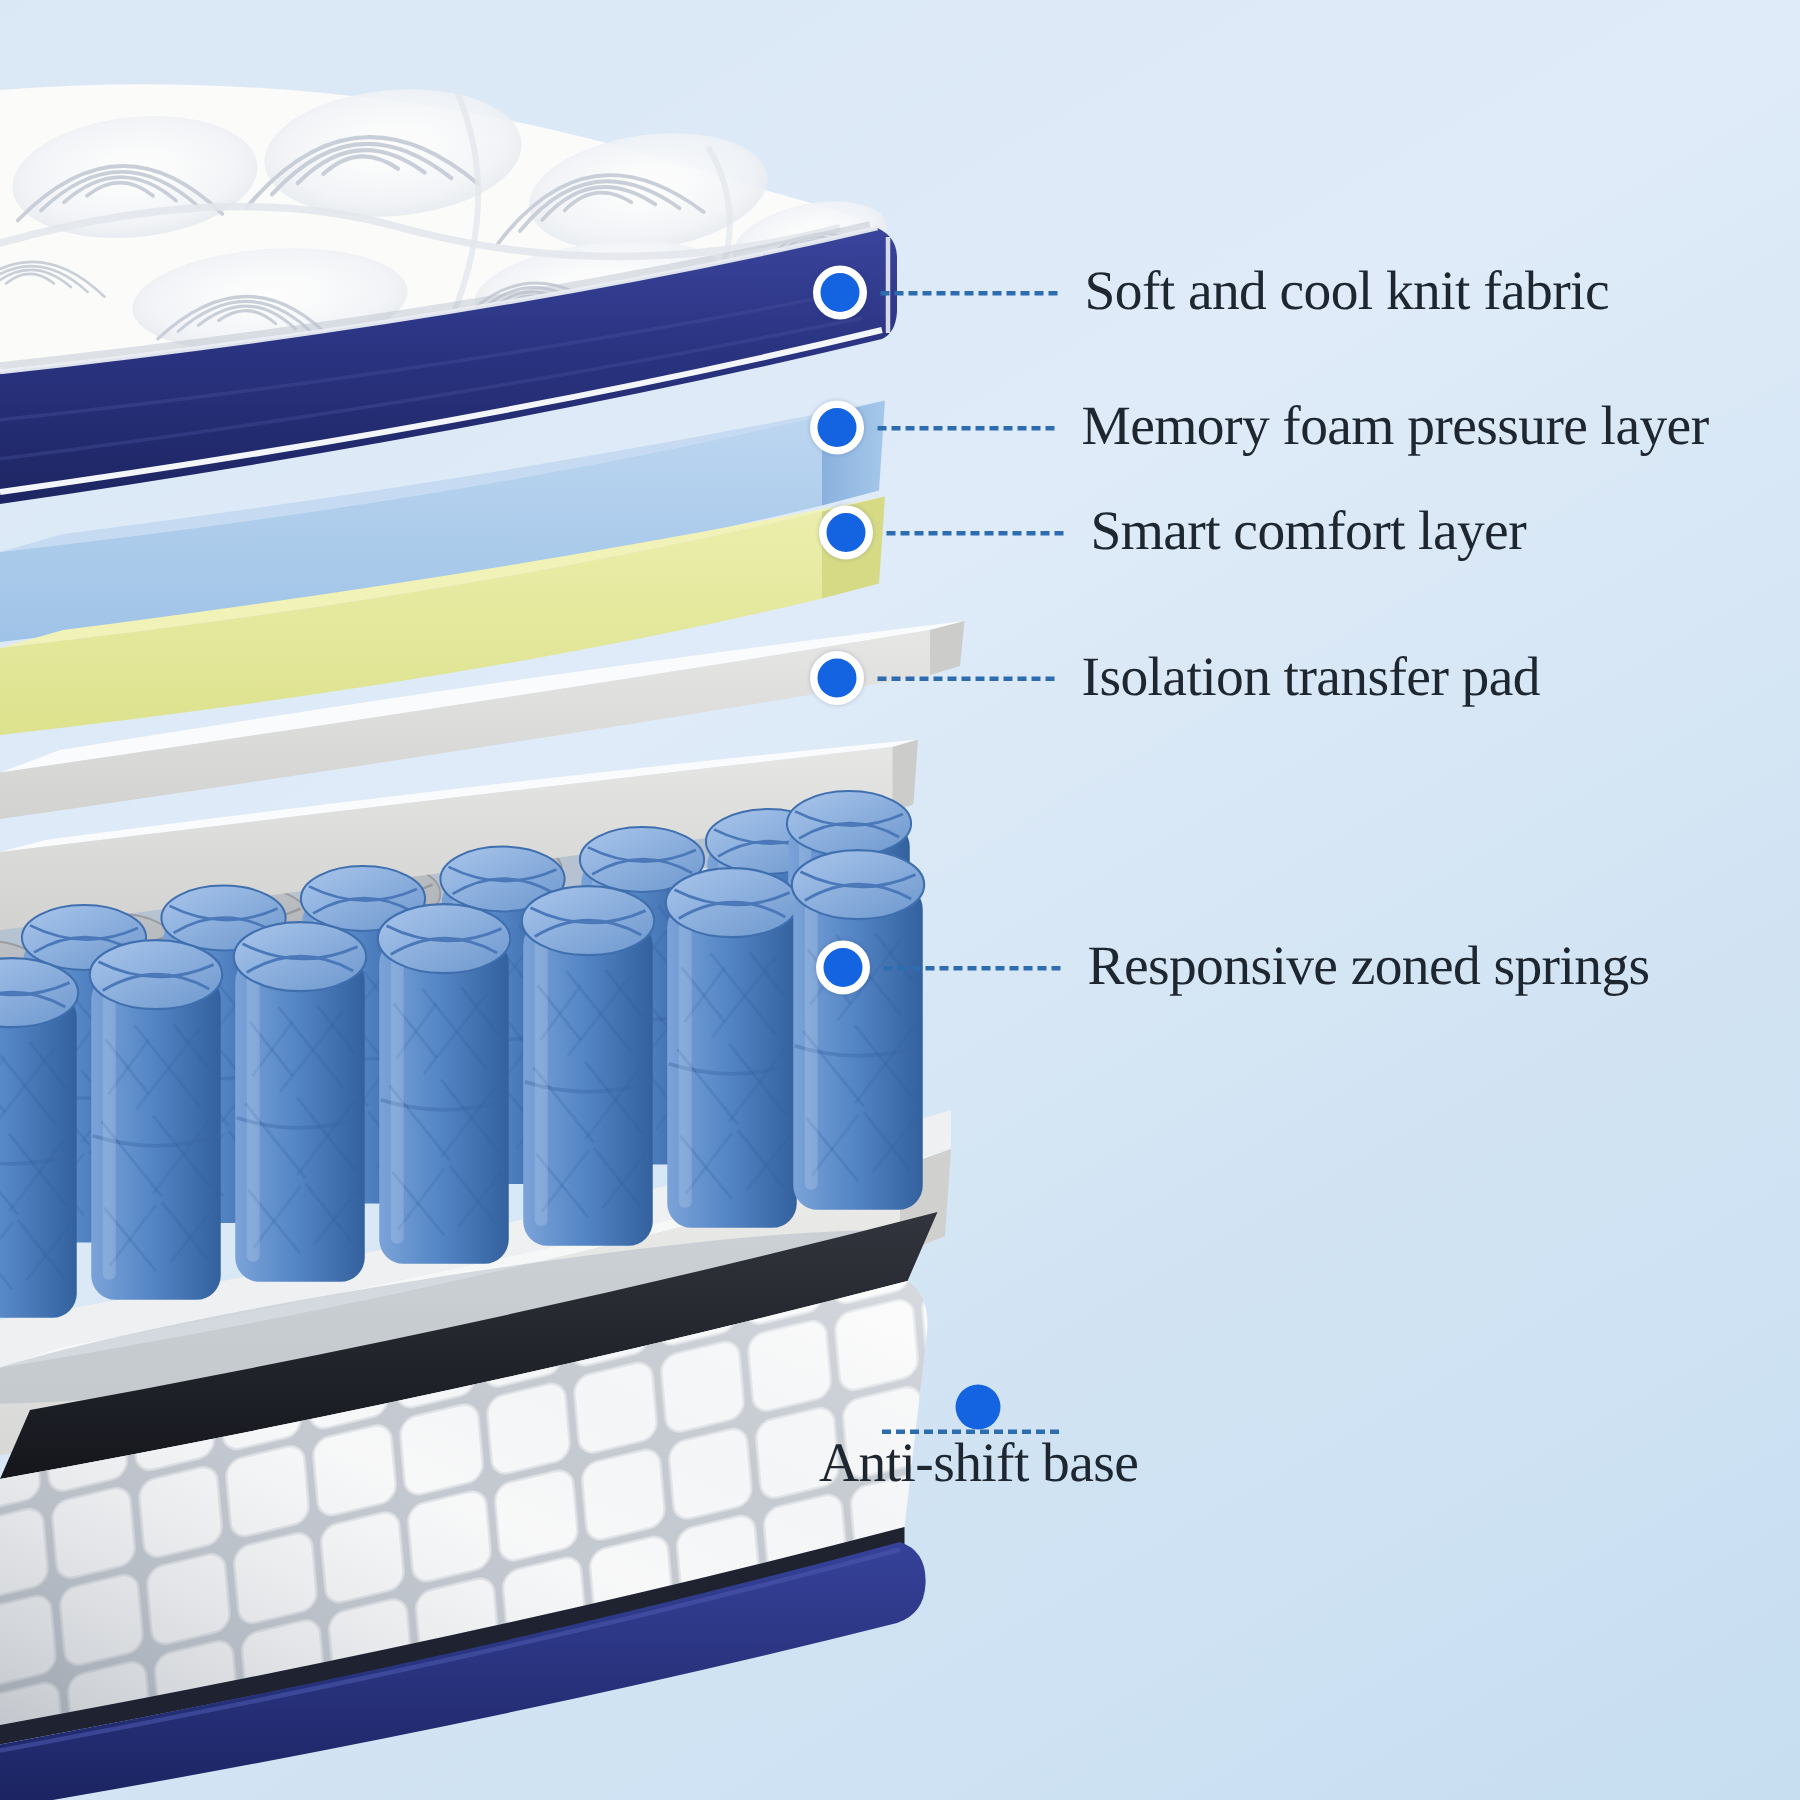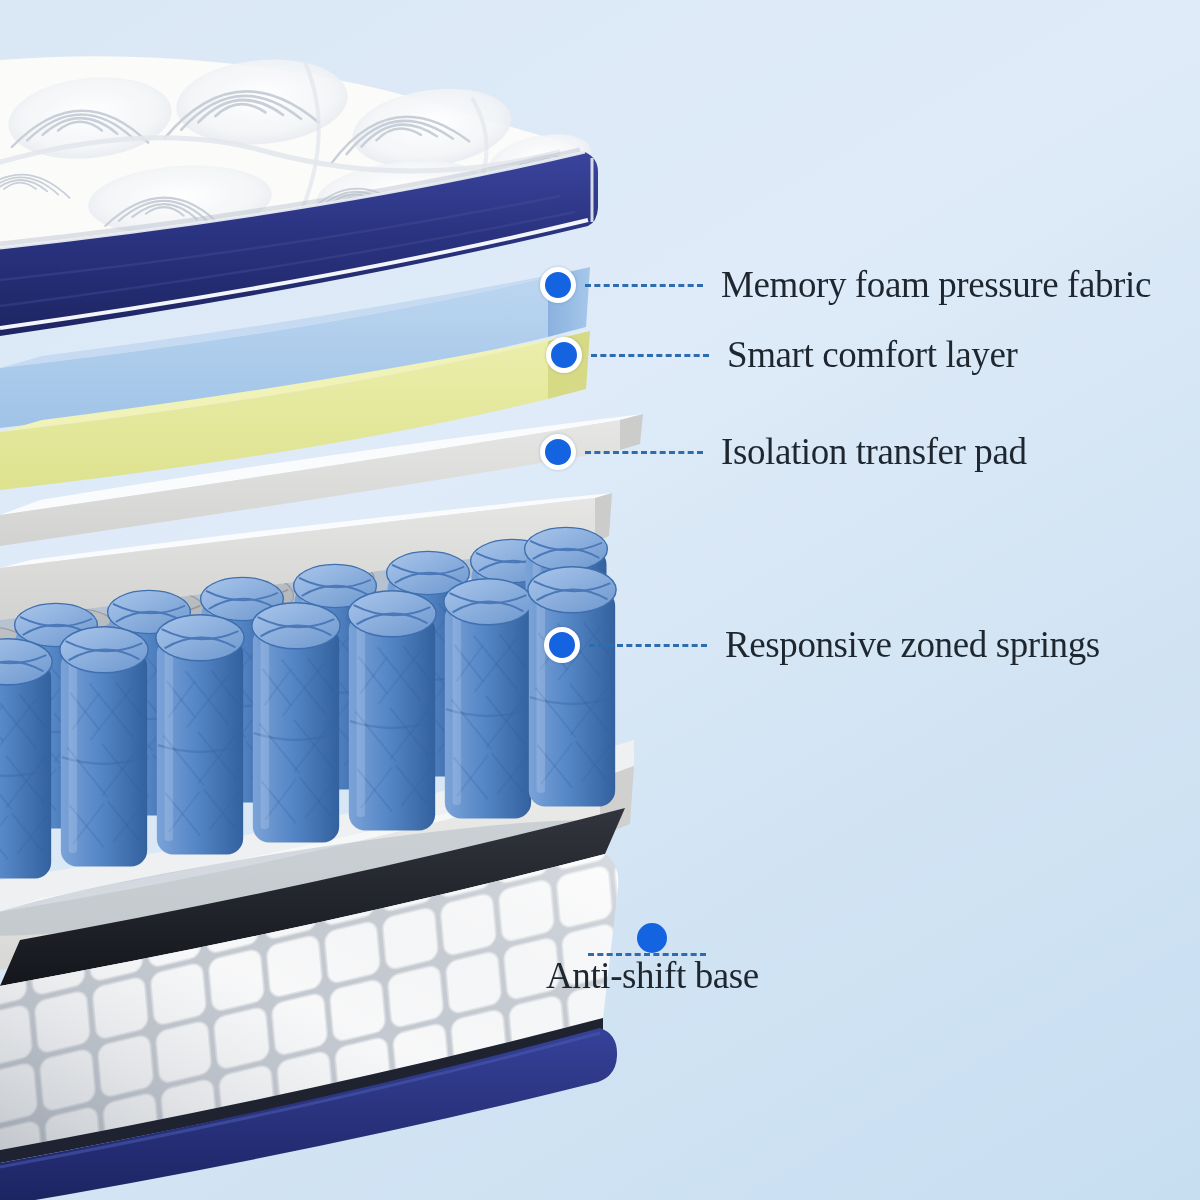--- a/index.html
+++ b/index.html
@@ -232,25 +232,30 @@
   <g>
     <path d="M0,986 Q320,928 605,854 L625,808 Q340,882 20,940 Z" fill="url(#gBlackTop)"></path>
     <path d="M0,986 Q320,928 605,854 Q620,864 618,888 L603,1018 Q320,1092 0,1150 Z" fill="url(#quiltGrid)"></path>
     <path d="M0,986 Q320,928 605,854 Q620,864 618,888 L603,1018 Q320,1092 0,1150 Z" fill="url(#gQuiltShade)"></path>
     <path d="M0,1150 Q320,1092 603,1018 L603,1032 Q320,1104 0,1163 Z" fill="#0f1220" opacity=".92"></path>
     <path d="M0,1163 Q320,1104 600,1028 Q618,1034 617,1056 Q616,1076 598,1082 Q320,1152 0,1206 Z" fill="url(#gNavy)"></path>
     <path d="M0,1167 Q320,1108 600,1033" fill="none" stroke="#4a57ac" stroke-width="3" opacity=".6"></path>
   </g>
 </svg>
 
+<div class="callout" style="left:542px;top:175px;">
+  <span class="dot"></span>
+  <span class="dash"></span>
+  <span class="lbl">Soft and cool knit fabric</span>
+</div>
 
 <div class="callout" style="left:540px;top:265px;">
   <span class="dot"></span>
   <span class="dash"></span>
-  <span class="lbl">Memory foam pressure fabric</span>
+  <span class="lbl">Memory foam pressure layer</span>
 </div>
 
 <div class="callout" style="left:546px;top:335px;justify-content:center;">
   <span class="dot"></span>
   <span class="dash"></span>
   <span class="lbl">Smart comfort layer</span>
 </div>
 
 <div class="callout" style="left:544px;top:625px;">
   <span class="dot"></span>

